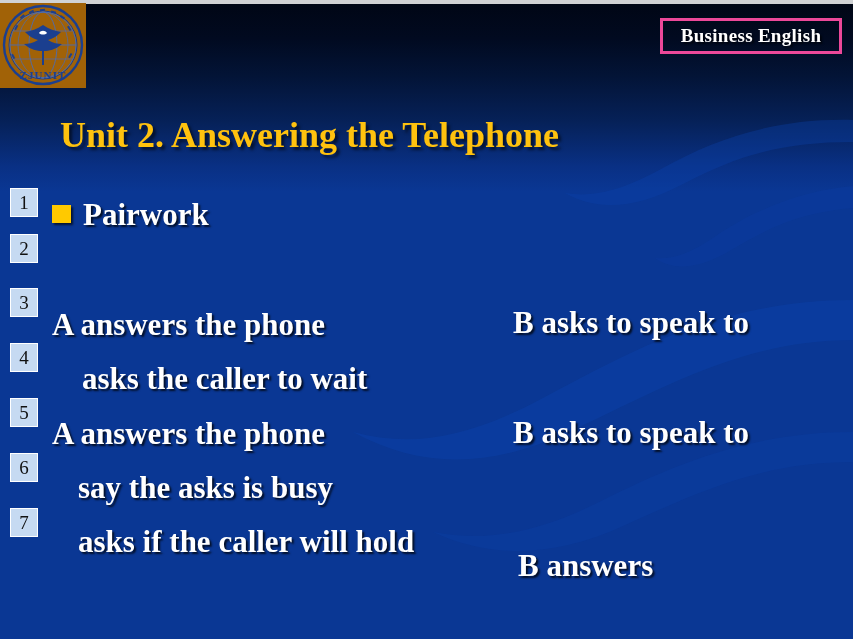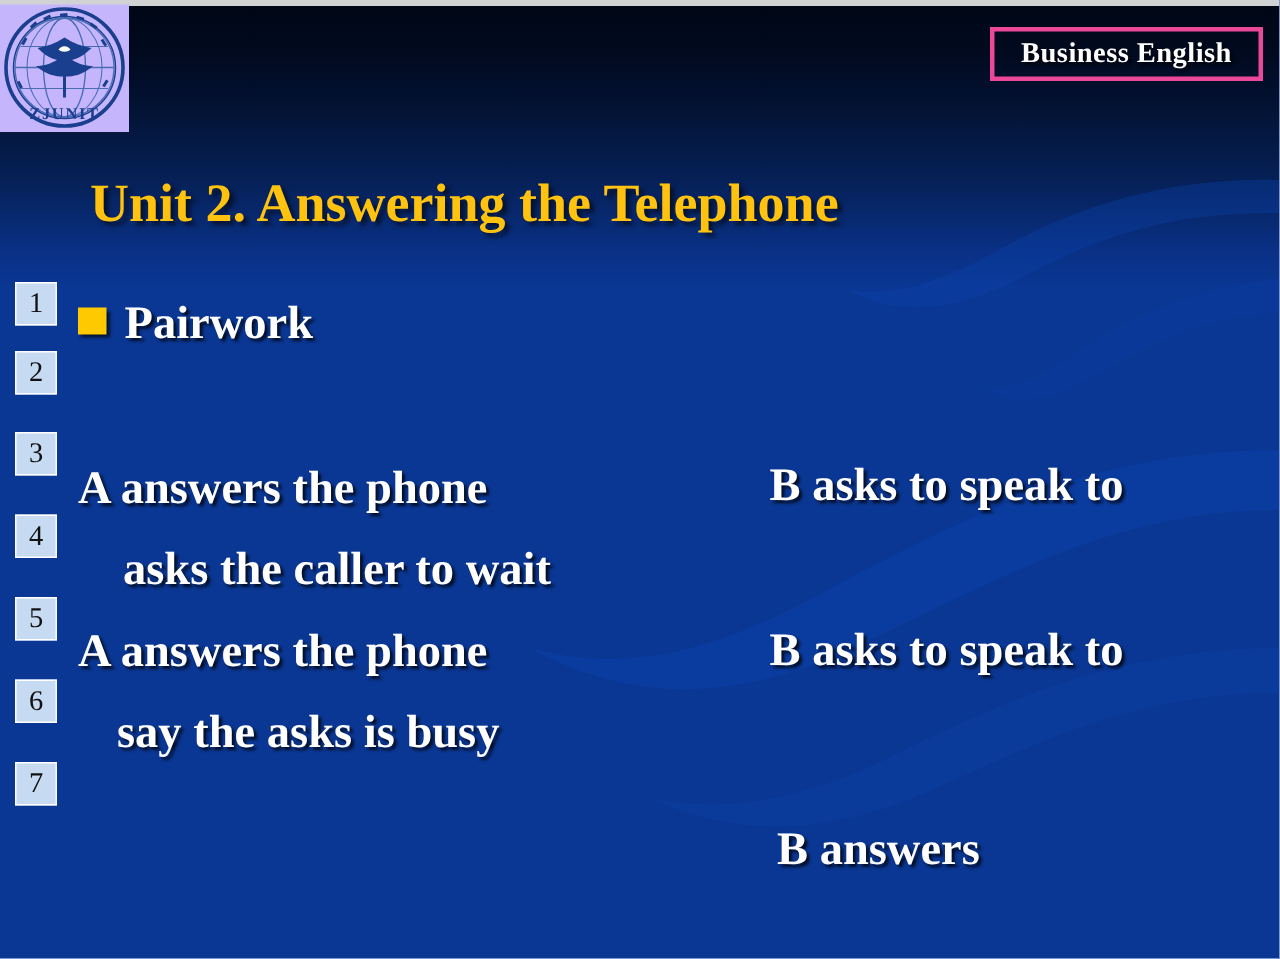--- a/index.html
+++ b/index.html
@@ -36,21 +36,21 @@
     background:#d0d2d4;
   }
 
   
   .swoosh { position:absolute; right:0; top:0; width:560px; height:639px; opacity:1; }
 
   
   .logo-box {
     position:absolute; left:0; top:3px;
     width:86px; height:85px;
-    background:#c4b5fd;
+    background:#a16207;
   }
   .logo-box svg { display:block; }
 
   
   .badge {
     position:absolute; left:660px; top:18px;
     width:182px; height:36px;
     border:3px solid #ec4899;
     display:flex; align-items:center; justify-content:center;
     background:transparent;
@@ -202,16 +202,17 @@
 
 
     <div class="line l-a1">A answers the phone</div>
     <div class="line l-b1">B asks to speak to</div>
     <div class="line l-a1b">asks the caller to wait</div>
 
     <div class="line l-a2">A answers the phone</div>
     <div class="line l-b2">B asks to speak to</div>
     <div class="line l-a2b">say the asks is busy</div>
 
+    <div class="line l-a3b">asks if the caller will hold</div>
     <div class="line l-b3">B answers</div>
   </div>
 
 </div>
 
 </body></html>

